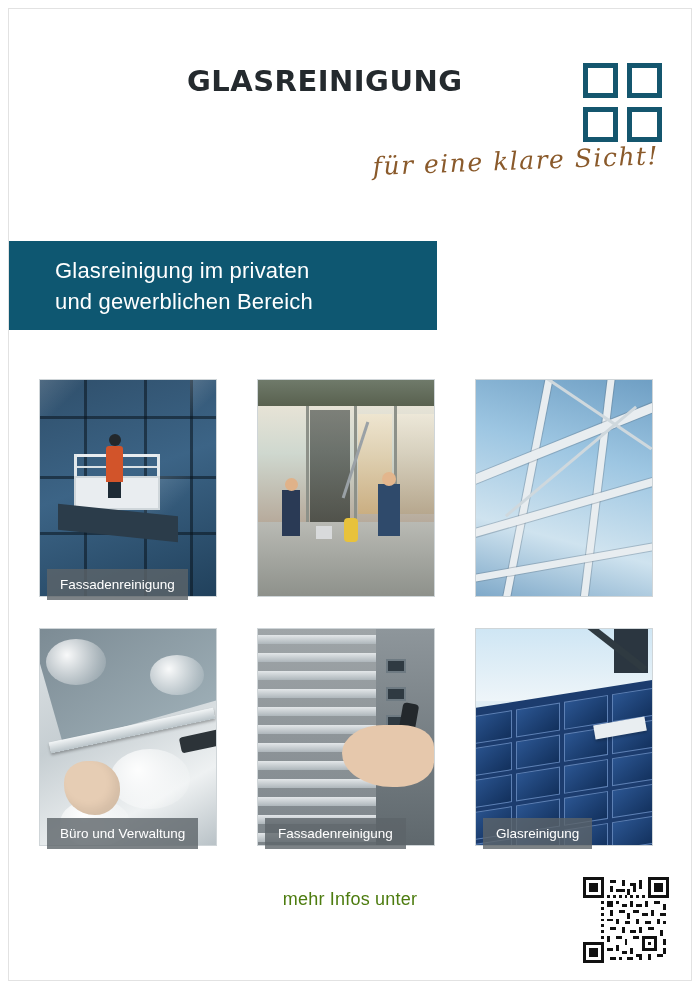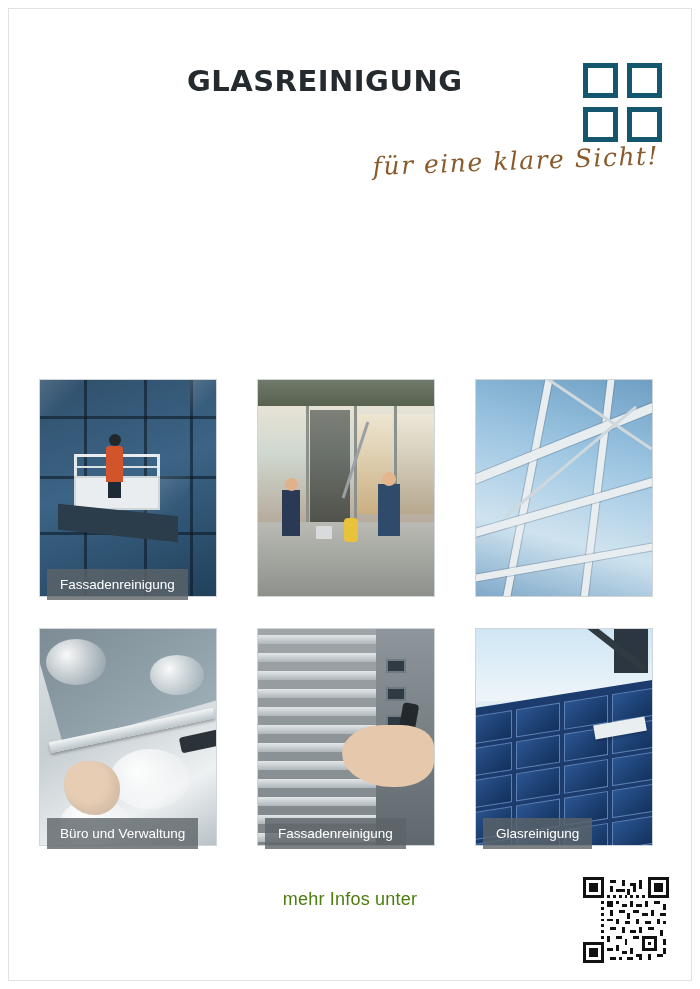--- a/index.html
+++ b/index.html
@@ -366,20 +366,24 @@
       <div class="logo-word1">GLASREINIGUNG</div>
       <div class="logo-squares">
         <span class="sq1"></span>
           <span class="sq2"></span>
           <span class="sq3"></span>
           <span class="sq4"></span>
       </div>
     </div>
     <div class="slogan">für eine klare Sicht!</div>
 
+    <div class="headline-bar">
+      <div class="line">Glasreinigung im privaten</div>
+      <div class="line">und gewerblichen Bereich</div>
+    </div>
 
     <div class="grid">
 
       <div class="tile-wrap w-r0 w-c0">
         <div class="tile">
           <div class="ph facade">
             <div class="mull-v" style="left:44px"></div>
             <div class="mull-v" style="left:104px"></div>
             <div class="mull-v" style="left:150px"></div>
             <div class="mull-h" style="top:36px"></div>

